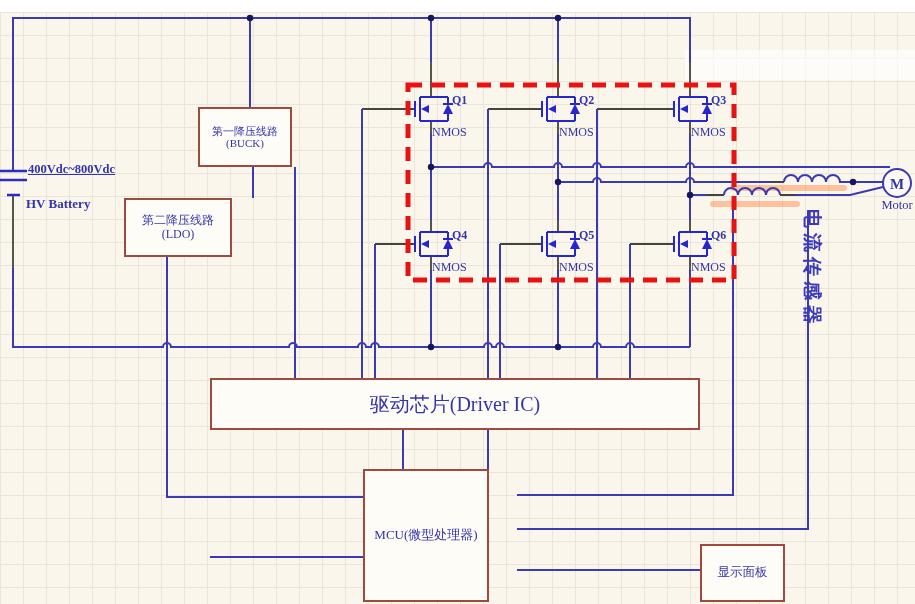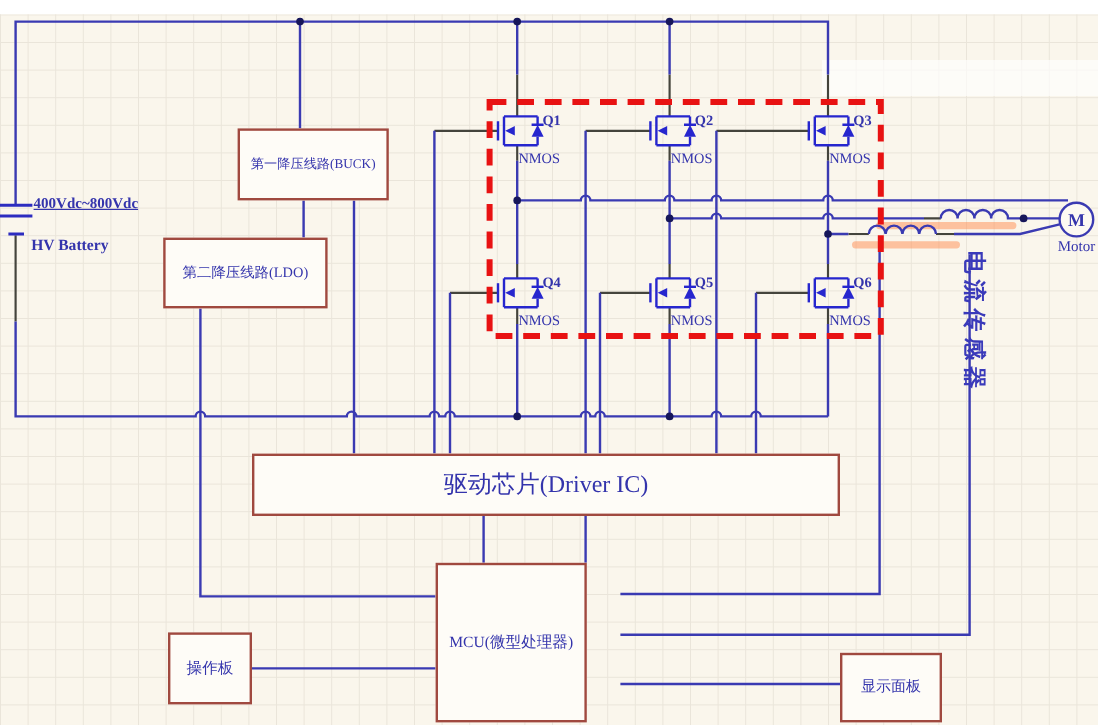--- a/index.html
+++ b/index.html
@@ -160,34 +160,31 @@
 
     <g>
       <circle cx="897" cy="171" r="14" fill="#FCF9F2" stroke="#3A3AB2" stroke-width="2"></circle>
       <text class="mtxt" x="897" y="176.5" text-anchor="middle" font-size="15" font-weight="600">M</text>
       <text class="mtxt" x="897" y="197" text-anchor="middle" font-size="12.5">Motor</text>
     </g>
 
     <rect x="408" y="73" width="326" height="195" fill="none" stroke="#E81212" stroke-width="5" stroke-dasharray="14 9"></rect>
   </svg>
 
-  <div class="box" style="left:198px;top:95px;width:126px;height:60px;font-size:11px;">
+  <div class="box" style="left:198px;top:95px;width:94px;height:60px;font-size:11px;">
     <span>第一降压线路(BUCK)</span>
   </div>
-  <div class="box" style="left:136px;top:186px;width:137px;height:59px;font-size:12px;">
+  <div class="box" style="left:124px;top:186px;width:108px;height:59px;font-size:12px;">
     <span>第二降压线路(LDO)</span>
   </div>
   <div class="box" style="left:210px;top:366px;width:490px;height:52px;font-size:20px;">
     <span>驱动芯片(Driver IC)</span>
   </div>
   <div class="box" style="left:363px;top:457px;width:126px;height:133px;font-size:13px;">
     <span>MCU(微型处理器)</span>
-  </div>
-  <div class="box" style="left:140px;top:515px;width:70px;height:60px;font-size:13px;">
-    <span>操作板</span>
   </div>
   <div class="box" style="left:700px;top:532px;width:85px;height:58px;font-size:12.5px;">
     <span>显示面板</span>
   </div>
 
   <div class="lbl" style="left:28px;top:150px;font-size:12.5px;font-weight:600;text-decoration:underline;">400Vdc~800Vdc</div>
   <div class="lbl" style="left:26px;top:184px;font-size:13px;font-weight:600;">HV Battery</div>
 
   <div id="sensor-text">电流传感器</div>
 

